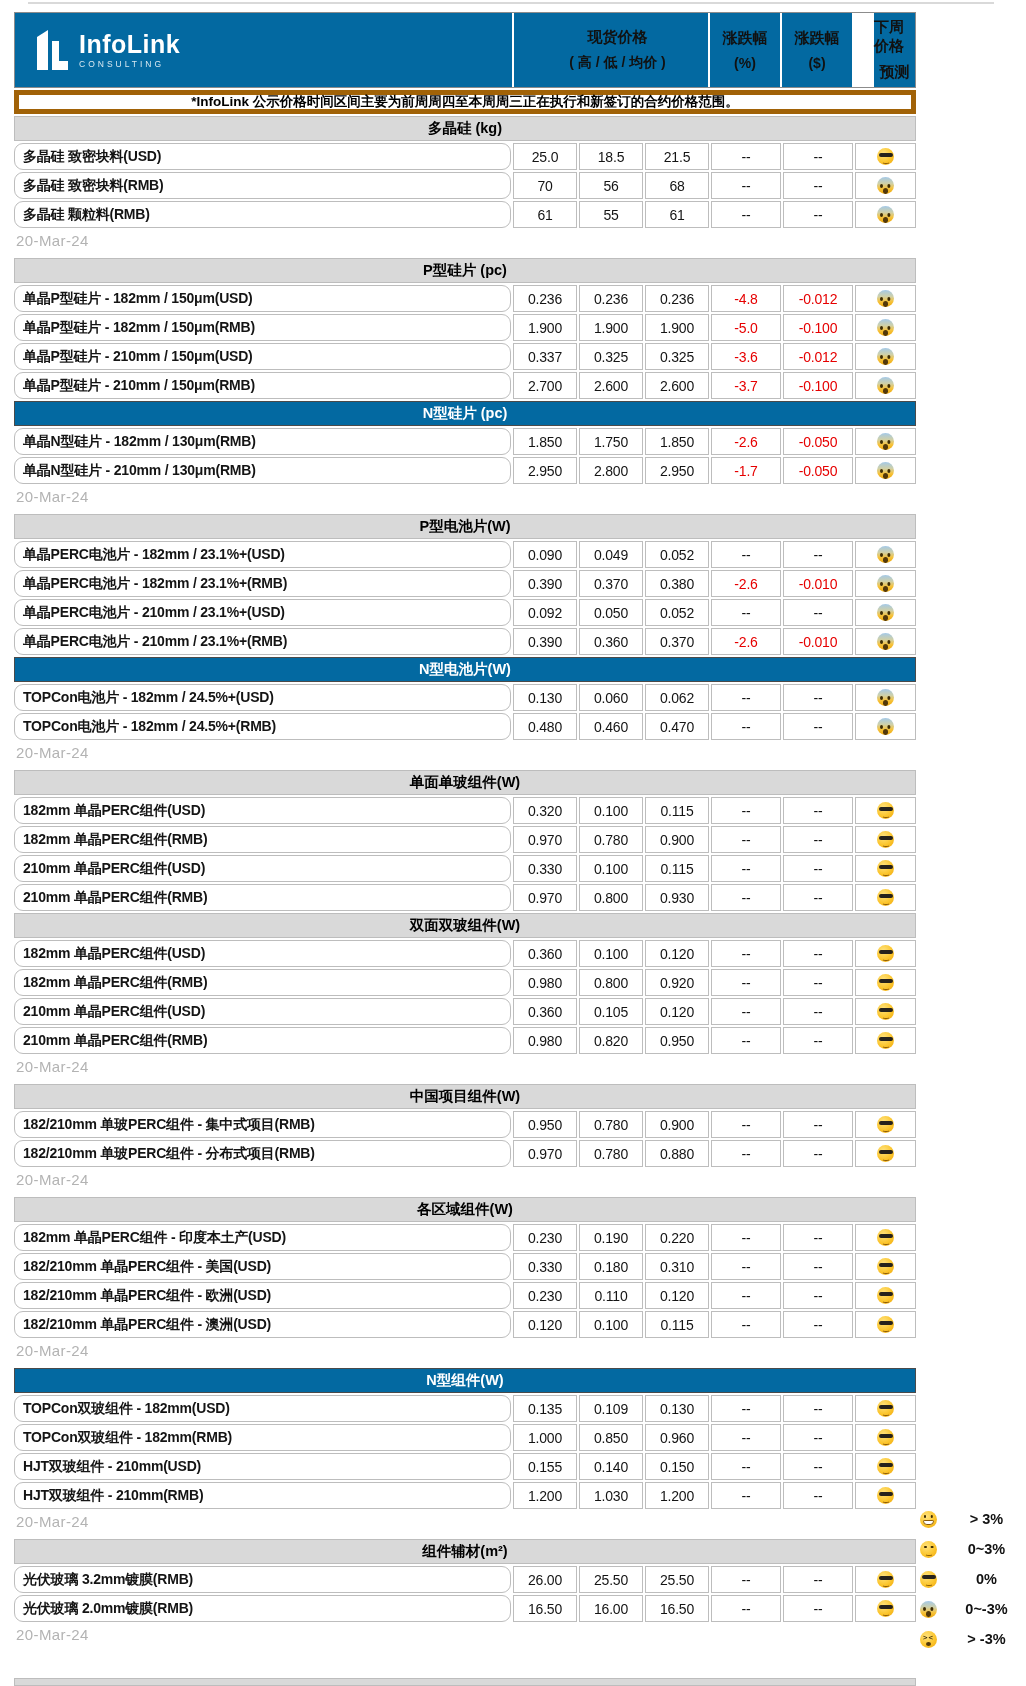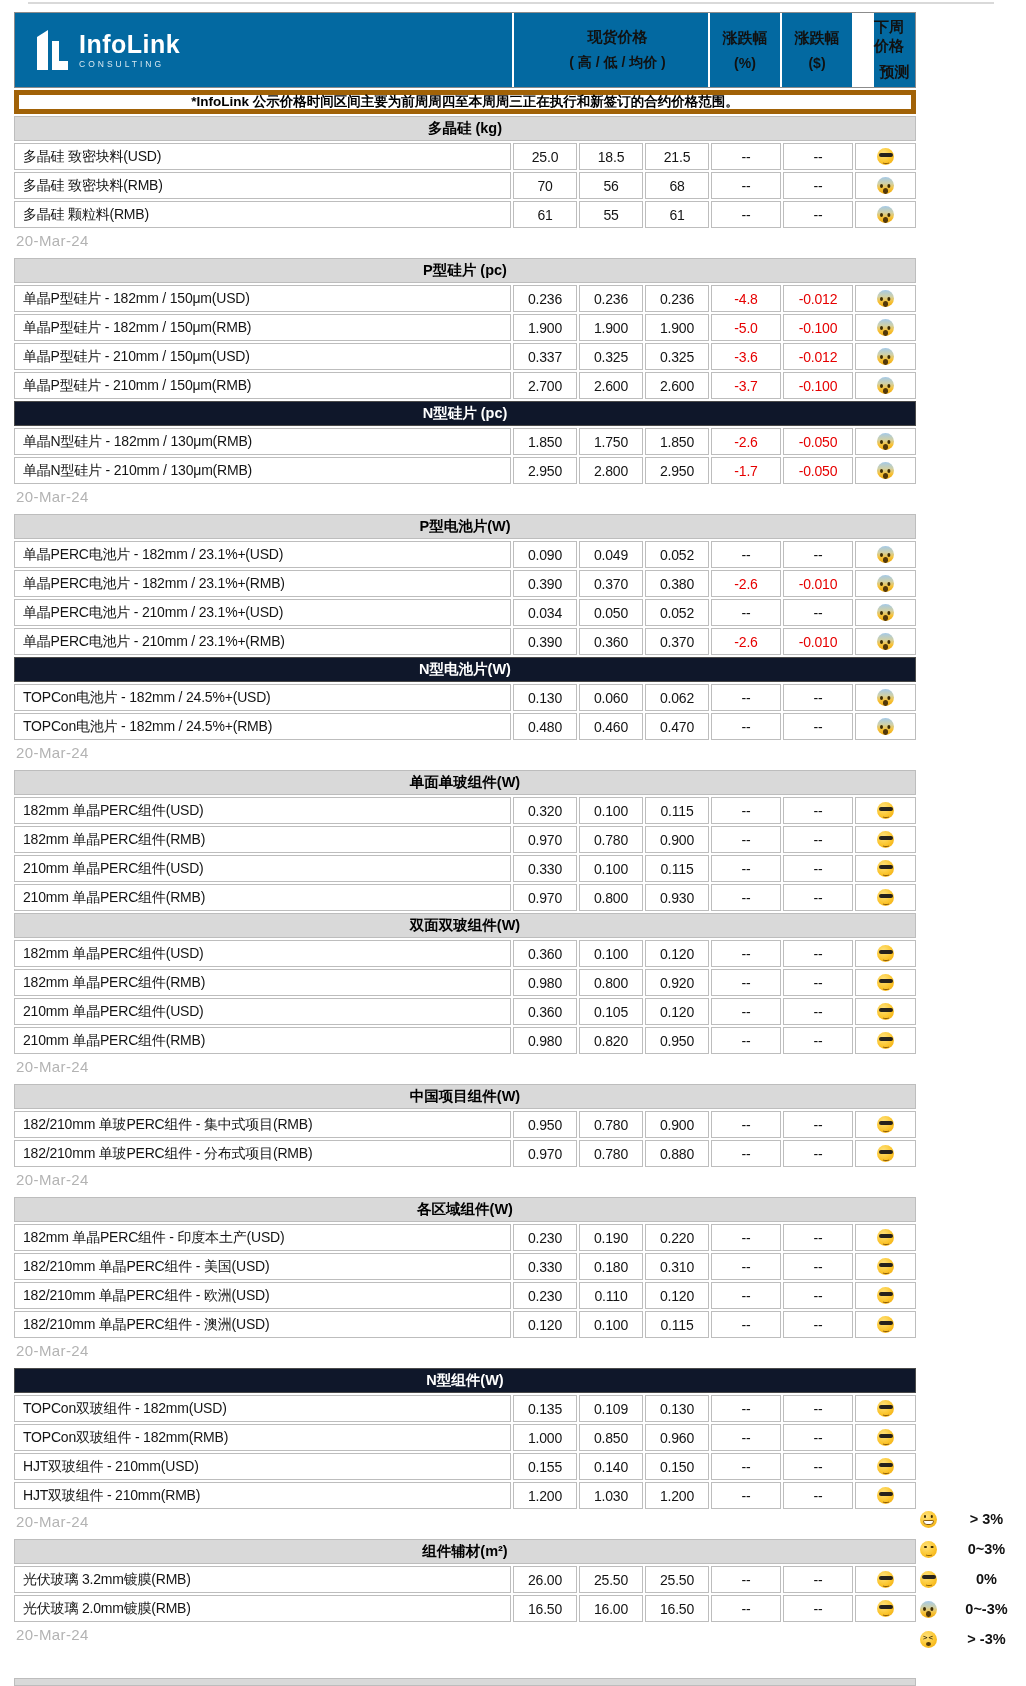--- a/index.html
+++ b/index.html
@@ -20,25 +20,25 @@
   .ycell.absc{width:70px;}
   .ycell.forc{width:59px;flex:1;margin-left:20px;}
   .logo-text .t1{color:#fff;font-size:25px;font-weight:bold;letter-spacing:0.5px;line-height:26px;}
   .logo-text .t2{color:rgba(255,255,255,.85);font-size:8.5px;letter-spacing:3px;margin-top:2px;}
   
   .note{margin-top:2px;height:24px;border:5px solid #a16207;box-sizing:border-box;background:#fff;
     display:flex;align-items:center;justify-content:center;font-weight:bold;font-size:13.5px;color:#000;}
   
   .sec{margin-top:2px;height:25px;background:#D9D9D9;border:1px solid #bdbdbd;box-sizing:border-box;
     display:flex;align-items:center;justify-content:center;font-weight:bold;font-size:14.5px;color:#000;}
-  .sec.dark{background:#0f172a;border-color:#4a4a4a;color:#ffffff;}
+  .sec.dark{background:#0369a1;border-color:#4a4a4a;color:#ffffff;}
   .row{display:flex;gap:2px;margin-top:2px;}
   .c{height:27px;box-sizing:border-box;background:#fff;border:1px solid #bdbdbd;
     display:flex;align-items:center;justify-content:center;font-size:14px;color:#141414;letter-spacing:-0.2px;}
-  .c.name{width:497px;justify-content:flex-start;padding-left:8px;font-weight:400;}
+  .c.name{width:497px;justify-content:flex-start;padding-left:8px;font-weight:700;border-radius:9px;}
   .c.num{width:64px;}
   .c.pct,.c.pct2{width:70px;}
   .c.emoc{width:59px;flex:1;}
   .c .neg, .c.neg{color:#E60000;}
   .date{font-size:15px;color:#b3b3b3;margin:6px 0 11px 2px;letter-spacing:0.4px;height:13px;line-height:13px;}
   
   .legend{position:absolute;left:920px;top:1504px;width:104px;}
   .legend-item{display:flex;align-items:center;height:30px;gap:12px;}
   .legend-item .lbl{flex:1;text-align:center;font-size:14.5px;font-weight:bold;color:#111;}
   
@@ -225,21 +225,21 @@
           <div class="c num">0.370</div>
           <div class="c num">0.380</div>
           <div class="c pct neg">-2.6</div>
           <div class="c pct2 neg">-0.010</div>
           <div class="c emoc">
             <span class="emo scream"></span>
           </div>
         </div>
         <div class="row">
           <div class="c name">单晶PERC电池片 - 210mm / 23.1%+(USD)</div>
-          <div class="c num">0.034</div>
+          <div class="c num">0.092</div>
           <div class="c num">0.050</div>
           <div class="c num">0.052</div>
           <div class="c pct">--</div>
           <div class="c pct2">--</div>
           <div class="c emoc">
             <span class="emo scream"></span>
           </div>
         </div>
         <div class="row">
           <div class="c name">单晶PERC电池片 - 210mm / 23.1%+(RMB)</div>

